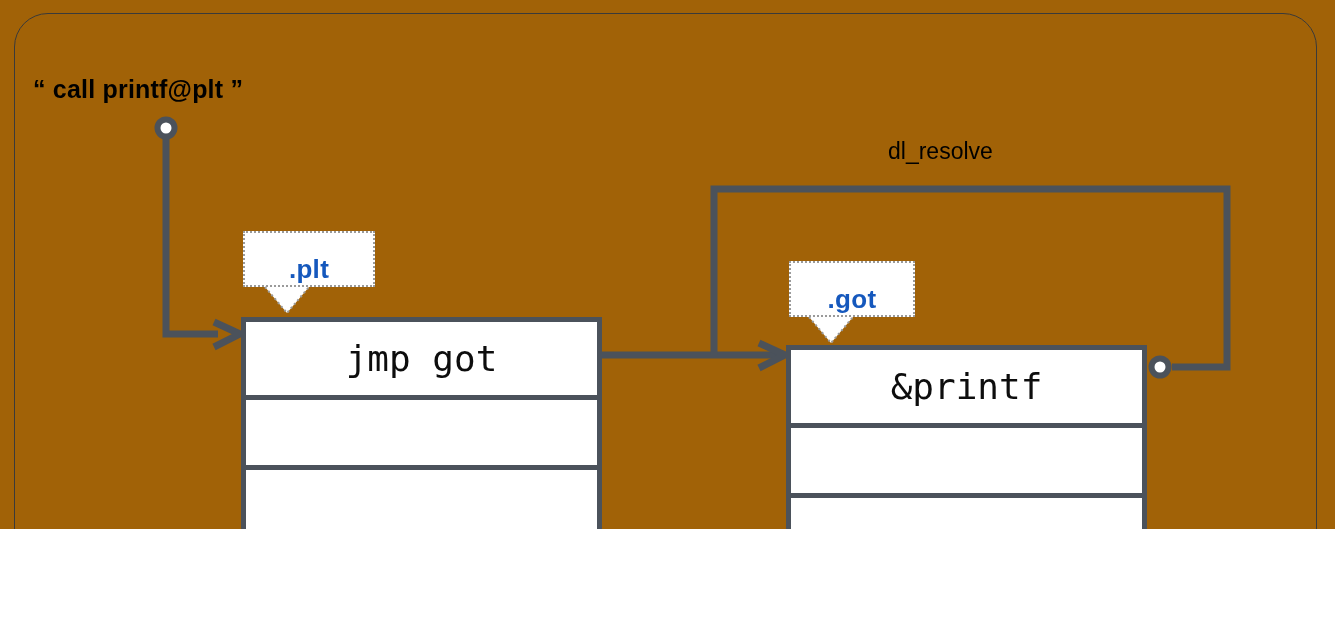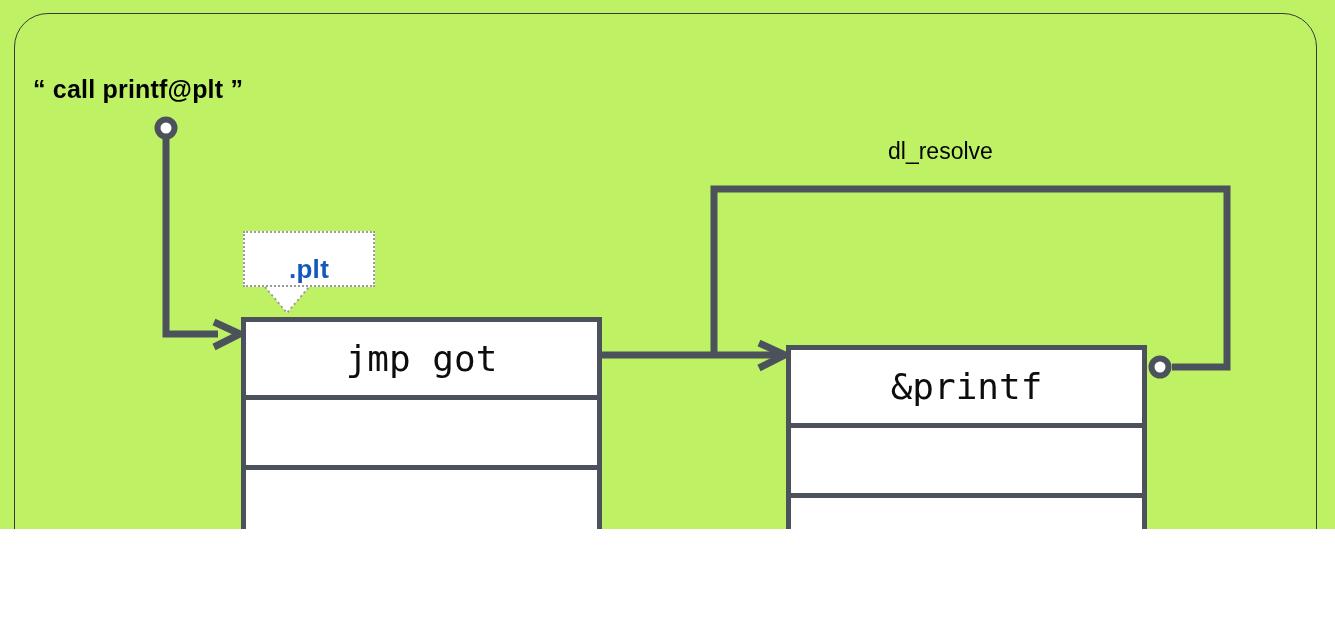--- a/index.html
+++ b/index.html
@@ -7,21 +7,21 @@
     padding: 0;
     background: #ffffff;
   }
   body {
     font-family: "Liberation Sans", sans-serif;
   }
   #canvas {
     position: relative;
     width: 1335px;
     height: 529px;
-    background: #bef264;
+    background: #a16207;
     overflow: hidden;
   }
   
   #outer-frame {
     position: absolute;
     left: 14px;
     top: 13px;
     width: 1303px;
     height: 611px;
     border: 1.6px solid #3a3a3a;
@@ -157,20 +157,28 @@
 
   <div class="callout" id="plt-callout">
     <div class="callout-box">
       <span class="callout-text">.plt</span>
     </div>
     <svg class="callout-tail" style="left:18px; top:54px;" viewBox="0 0 60 30" xmlns="http://www.w3.org/2000/svg">
       <path d="M4 2 L26 28 L48 2" fill="#ffffff" stroke="#9a9a9a" stroke-width="2" stroke-dasharray="2 3" stroke-linejoin="miter"></path>
     </svg>
   </div>
 
+  <div class="callout" id="got-callout">
+    <div class="callout-box">
+      <span class="callout-text">.got</span>
+    </div>
+    <svg class="callout-tail" style="left:16px; top:54px;" viewBox="0 0 60 30" xmlns="http://www.w3.org/2000/svg">
+      <path d="M4 2 L26 28 L48 2" fill="#ffffff" stroke="#9a9a9a" stroke-width="2" stroke-dasharray="2 3" stroke-linejoin="miter"></path>
+    </svg>
+  </div>
 
   <div class="mem-table" id="plt-table">
     <div class="mem-row">
       <span class="mem-row-text">jmp got</span>
     </div>
     <div class="mem-row">
       <span class="mem-row-text"></span>
     </div>
     <div class="mem-row">
       <span class="mem-row-text"></span>

